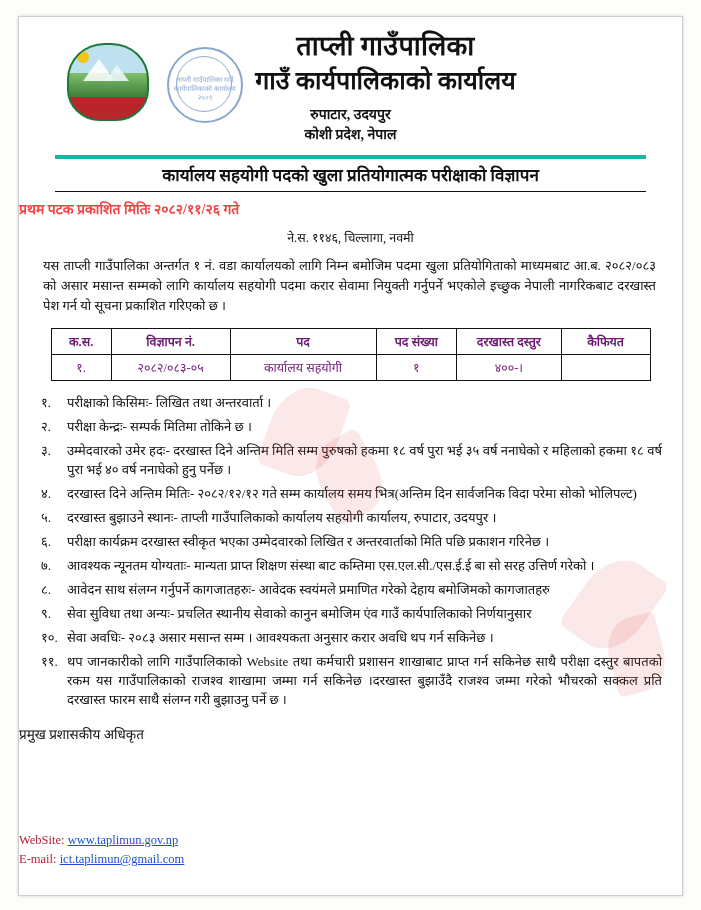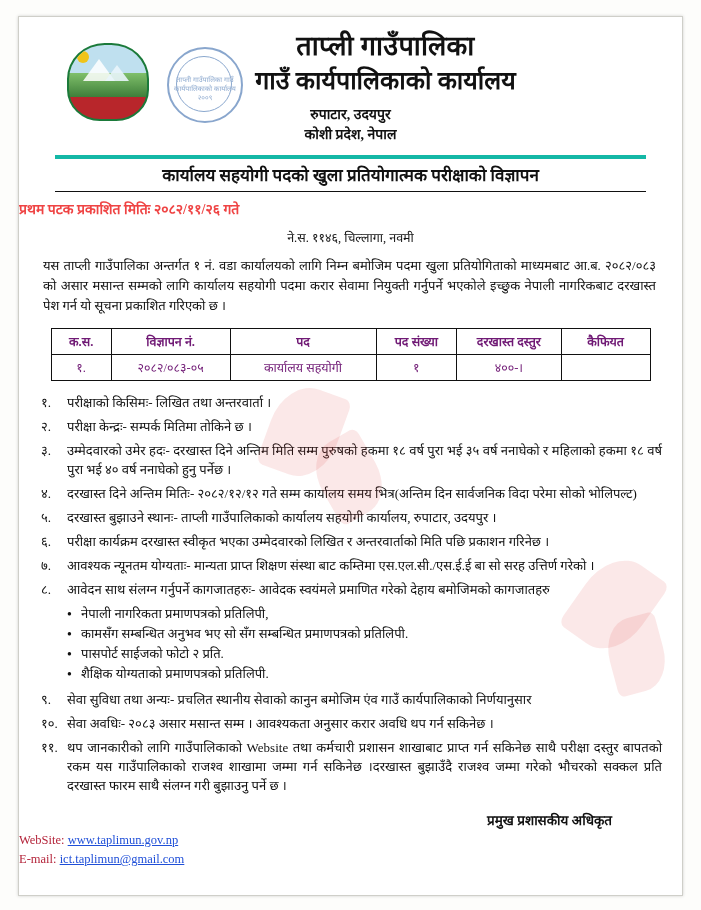--- a/index.html
+++ b/index.html
@@ -228,24 +228,23 @@
   ul.docs li:before {
     content: "\25CF";
     position: absolute;
     left: 0;
     top: 0;
     font-size: 8px;
     line-height: 20px;
   }
   .signature {
     margin: 16px 70px 0 0;
-    text-align: right;
     font-family: "Liberation Serif", serif;
     font-size: 13.5px;
-    font-weight: bold;
+    font-weight: normal;
     color: #111;
   }
   .footer {
     position: absolute;
     left: 0;
     right: 0;
     bottom: 26px;
     font-family: "Liberation Serif", serif;
     font-size: 12.5px;
     color: #b4243a;
@@ -344,26 +343,20 @@
       <li>
         <span class="num">७.</span>
         <span class="txt">आवश्यक न्यूनतम योग्यताः- मान्यता प्राप्त शिक्षण संस्था बाट कम्तिमा एस.एल.सी./एस.ई.ई बा सो सरह उत्तिर्ण गरेको ।</span>
       </li>
       <li>
         <span class="num">८.</span>
         <span class="txt">आवेदन साथ संलग्न गर्नुपर्ने कागजातहरुः- आवेदक स्वयंमले प्रमाणित गरेको देहाय बमोजिमको कागजातहरु</span>
       </li>
     </ol>
 
-    <ul class="docs">
-      <li>नेपाली नागरिकता प्रमाणपत्रको प्रतिलिपी,</li>
-      <li>कामसँग सम्बन्धित अनुभव भए सो सँग सम्बन्धित प्रमाणपत्रको प्रतिलिपी.</li>
-      <li>पासपोर्ट साईजको फोटो २ प्रति.</li>
-      <li>शैक्षिक योग्यताको प्रमाणपत्रको प्रतिलिपी.</li>
-    </ul>
 
     <ol class="main" style="margin-top:2px">
       <li>
         <span class="num">९.</span>
         <span class="txt">सेवा सुविधा तथा अन्यः- प्रचलित स्थानीय सेवाको कानुन बमोजिम एंव गाउँ कार्यपालिकाको निर्णयानुसार</span>
       </li>
       <li>
         <span class="num">१०.</span>
         <span class="txt">सेवा अवधिः- २०८३ असार मसान्त सम्म । आवश्यकता अनुसार करार अवधि थप गर्न सकिनेछ ।</span>
       </li>

